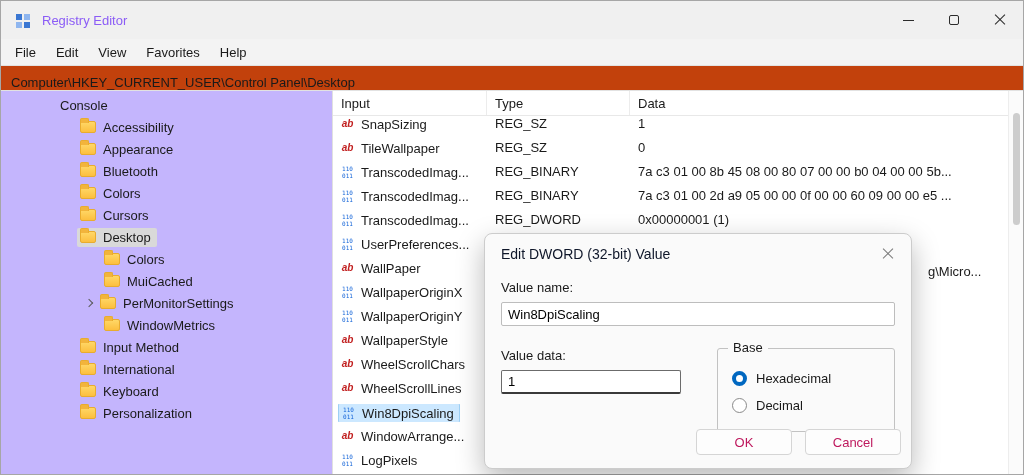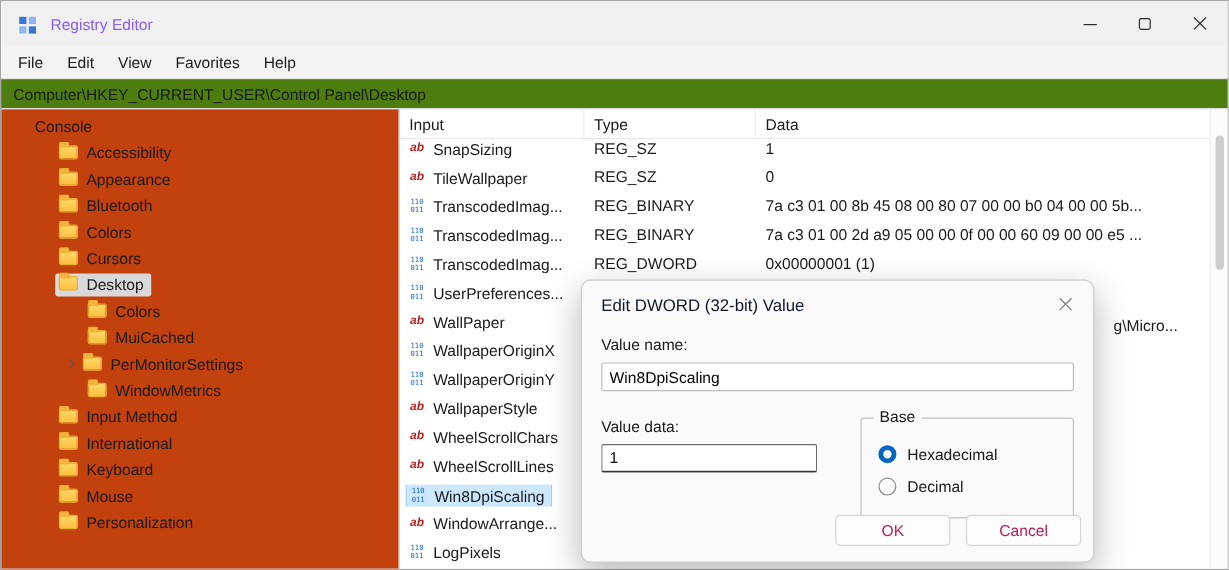--- a/index.html
+++ b/index.html
@@ -19,36 +19,36 @@
   .glyph-x { position:relative; width:12px; height:12px; }
   .glyph-x::before,.glyph-x::after { content:""; position:absolute; left:-1px; top:5px; width:14px; height:1px; background:#2b2b2b; }
   .glyph-x::before { transform:rotate(45deg); }
   .glyph-x::after { transform:rotate(-45deg); }
 
   
   .menubar { height:26px; background:#f3f3f3; display:flex; align-items:center; padding-left:4px; }
   .menu-item { padding:3px 10px; }
 
   
-  .addressbar { height:26px; background:#4d7c0f; border-top:1px solid #e2e2e2; border-bottom:1px solid #e2e2e2; display:flex; align-items:center; padding-left:10px; }
+  .addressbar { height:26px; background:#c2410c; border-top:1px solid #e2e2e2; border-bottom:1px solid #e2e2e2; display:flex; align-items:flex-end; padding-left:10px; }
 
   
   .content { display:flex; height:383px; overflow:hidden; }
 
   
-  .tree { width:332px; border-right:1px solid #e0e0e0; padding-top:3px; overflow:hidden; background:#c2410c; }
+  .tree { width:332px; border-right:1px solid #e0e0e0; padding-top:3px; overflow:hidden; background:#c4b5fd;padding-left:31px; }
   .trow { height:22px; display:flex; align-items:center; white-space:nowrap; }
   .lvl0 { padding-left:28px; }
   .lvl1 { padding-left:48px; }
   .lvl2 { padding-left:72px; }
   .lvl2chev { padding-left:54px; }
   .chev { width:6px; height:6px; border-top:1.5px solid #5a5a5a; border-right:1.5px solid #5a5a5a; transform:rotate(45deg); margin-right:8px; flex:none; }
   .folder { width:16px; height:12px; background:linear-gradient(#ffd867,#fcbf3f); border:1px solid #e8ac2e; border-radius:1px 2px 2px 2px; position:relative; margin-right:7px; flex:none; }
   .folder::before { content:""; position:absolute; top:-4px; left:-1px; width:7px; height:4px; background:#f2b43c; border:1px solid #e8ac2e; border-bottom:none; border-radius:2px 2px 0 0; }
-  .tsel { display:inline-flex; background:#d9d9d9; border-radius:2px; padding:2px 6px 2px 3px; margin-left:-3px; }
+  .tsel { display:inline-flex; align-items:center; background:#d9d9d9; border-radius:2px; padding:2px 6px 2px 3px; margin-left:-3px; }
 
   
   .listpane { flex:1; position:relative; background:#fff; overflow:hidden; }
   .list-header { display:flex; height:25px; align-items:center; border-bottom:1px solid #e8e8e8; color:#1a1a1a; }
   .hcell { padding-left:8px; height:100%; display:flex; align-items:center; border-right:1px solid #ececec; }
   .h-name { width:154px; }
   .h-type { width:143px; }
   .h-data { flex:1; border-right:none; }
   .lrow { display:flex; height:24px; align-items:flex-start; white-space:nowrap; }
   .c-name { width:154px; padding-left:6px; display:flex; align-items:center; flex:none; overflow:hidden; }
@@ -185,24 +185,20 @@
       <div class="trow lvl1">
           <span class="folder"></span>
           <span>International</span>
         </div>
       <div class="trow lvl1">
           <span class="folder"></span>
           <span>Keyboard</span>
         </div>
       <div class="trow lvl1">
           <span class="folder"></span>
-          <span>Mouse</span>
-        </div>
-      <div class="trow lvl1">
-          <span class="folder"></span>
           <span>Personalization</span>
         </div>
     </div>
 
     <div class="listpane">
       <div class="list-header">
         <div class="hcell h-name">Input</div>
         <div class="hcell h-type">Type</div>
         <div class="hcell h-data">Data</div>
       </div>

